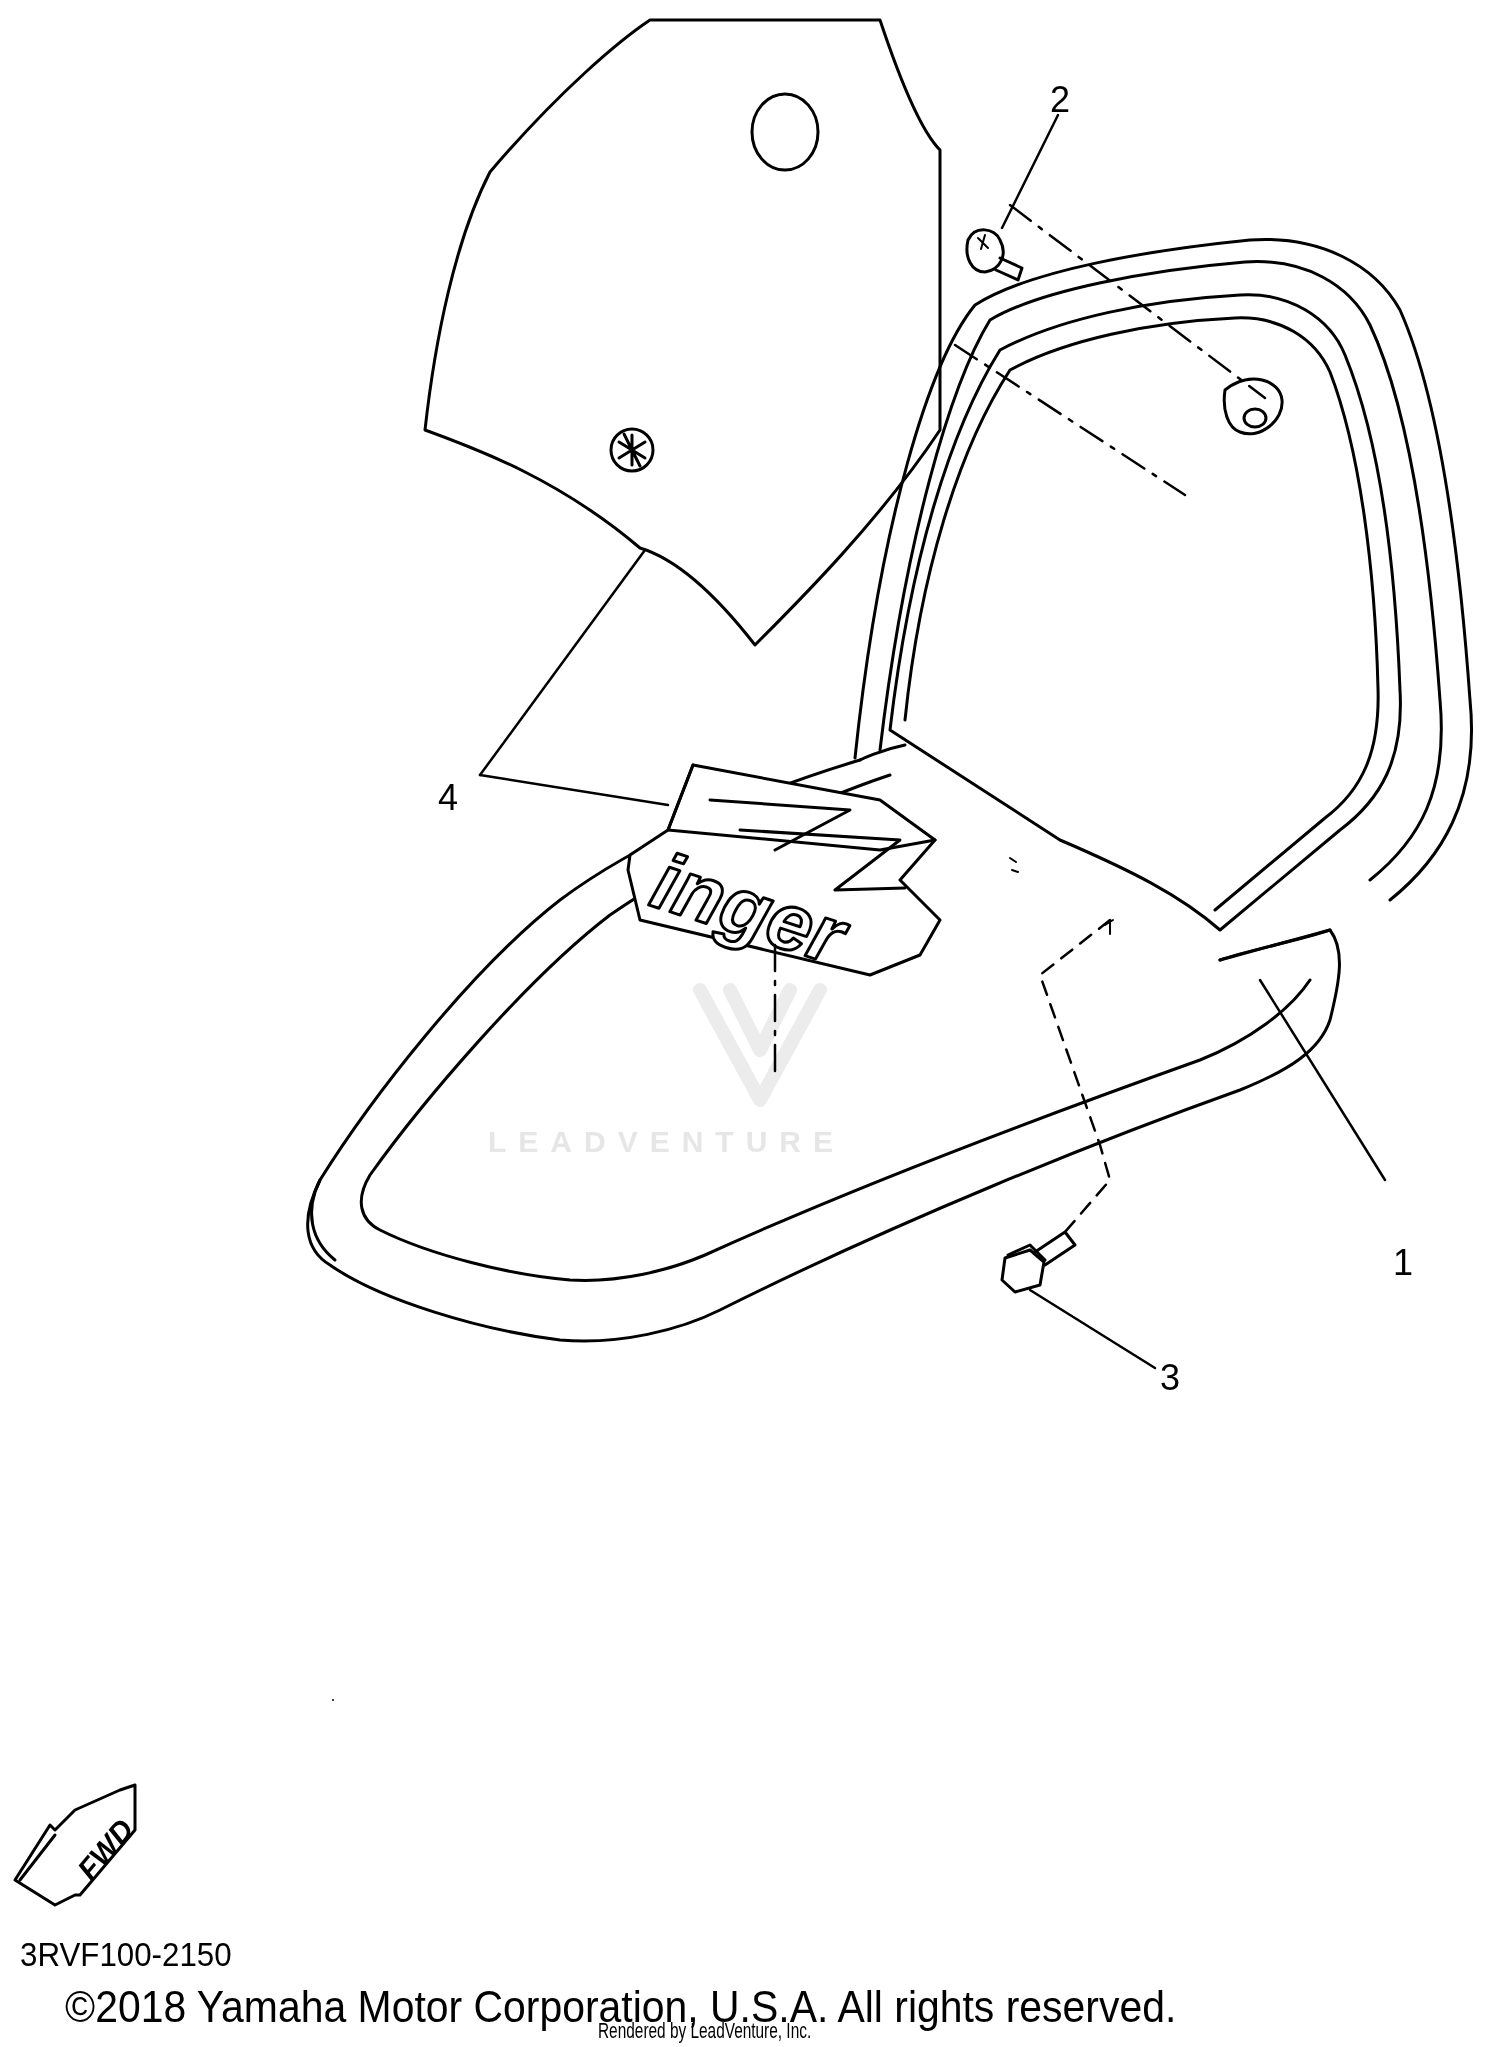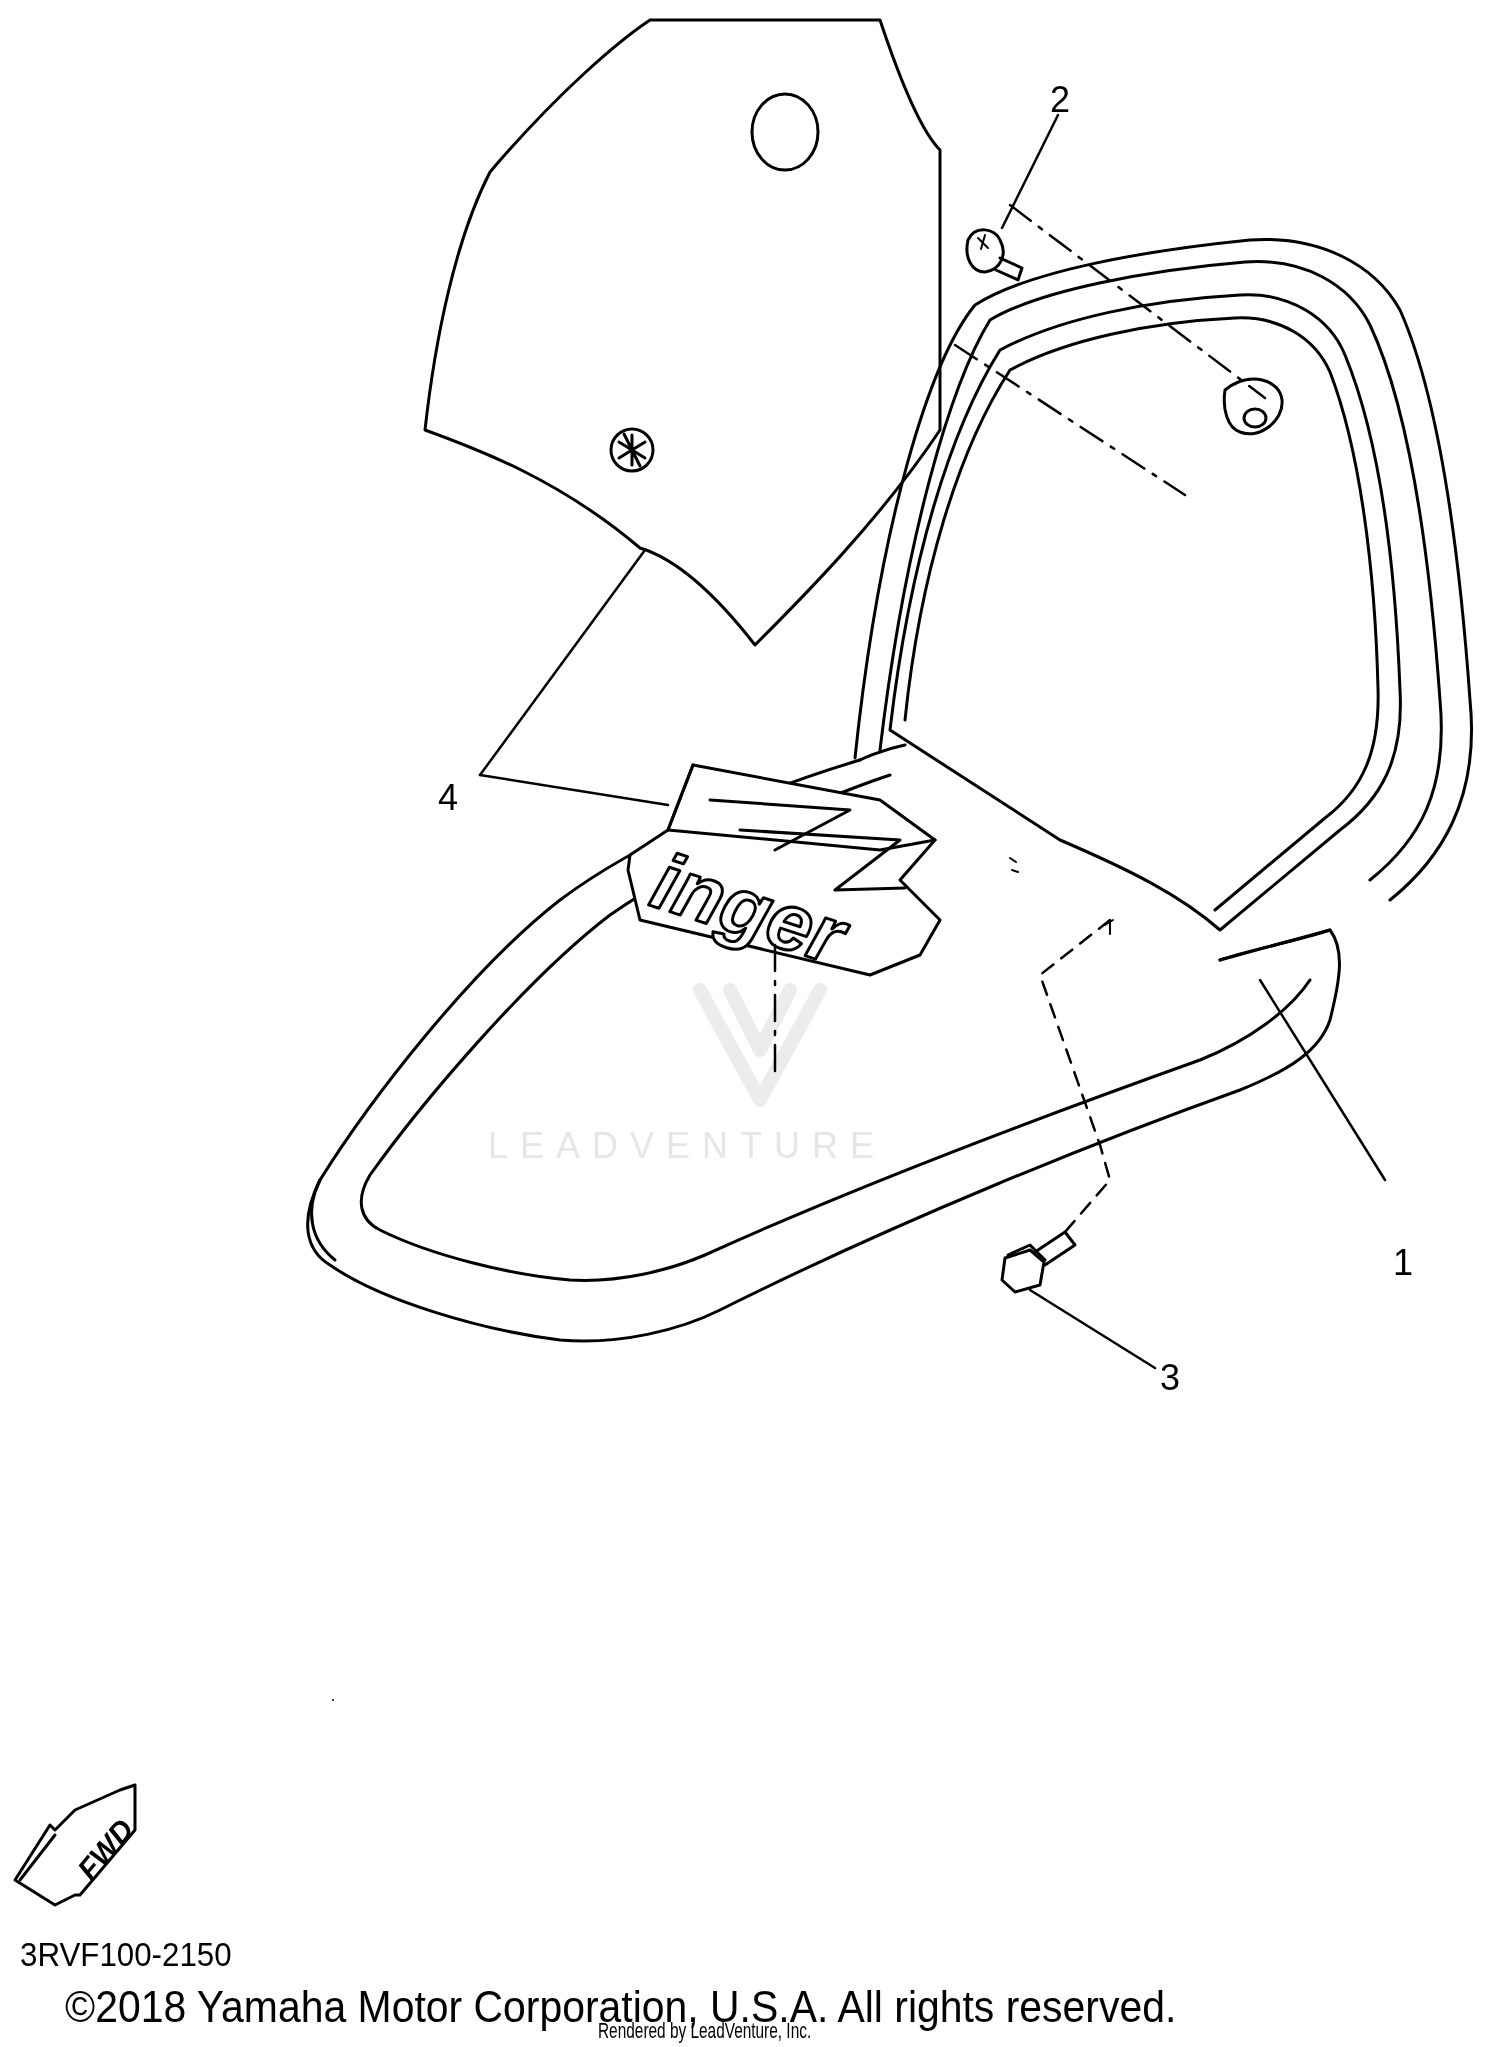--- a/index.html
+++ b/index.html
@@ -1,20 +1,20 @@
 <!DOCTYPE html>
 <html><head>
 <meta charset="utf-8">
 <style>
   html, body { margin: 0; padding: 0; background: #ffffff; }
   body { width: 1500px; height: 2047px; position: relative; overflow: hidden;
          font-family: "Liberation Sans", sans-serif; color: #000; }
   #diagram { position: absolute; left: 0; top: 0; width: 1500px; height: 2047px; }
   .callout { position: absolute; font-size: 36px; font-family: "Liberation Sans", sans-serif; color: #000; line-height: 1; }
-  .watermark { position: absolute; left: 488px; top: 1125px; font-size: 36px; font-weight: normal;
+  .watermark { position: absolute; left: 488px; top: 1125px; font-size: 30px; font-weight: bold;
                letter-spacing: 12px; color: #e6e6e6; font-family: "Liberation Sans", sans-serif; }
   .partnum { position: absolute; left: 20px; top: 1935px; font-size: 34px; font-family: "Liberation Sans", sans-serif; transform: scaleX(0.92); transform-origin: left; }
   .copyright { position: absolute; left: 65px; top: 1982px; font-size: 44px; font-family: "Liberation Sans", sans-serif; transform: scaleX(0.93); transform-origin: left; white-space: nowrap; }
   .rendered { position: absolute; left: 598px; top: 2018px; font-size: 22px; font-family: "Liberation Sans", sans-serif; color: #000; transform: scaleX(0.7); transform-origin: left; white-space: nowrap; }
 </style>
 </head>
 <body>
 
 <div class="watermark">LEADVENTURE</div>
 

